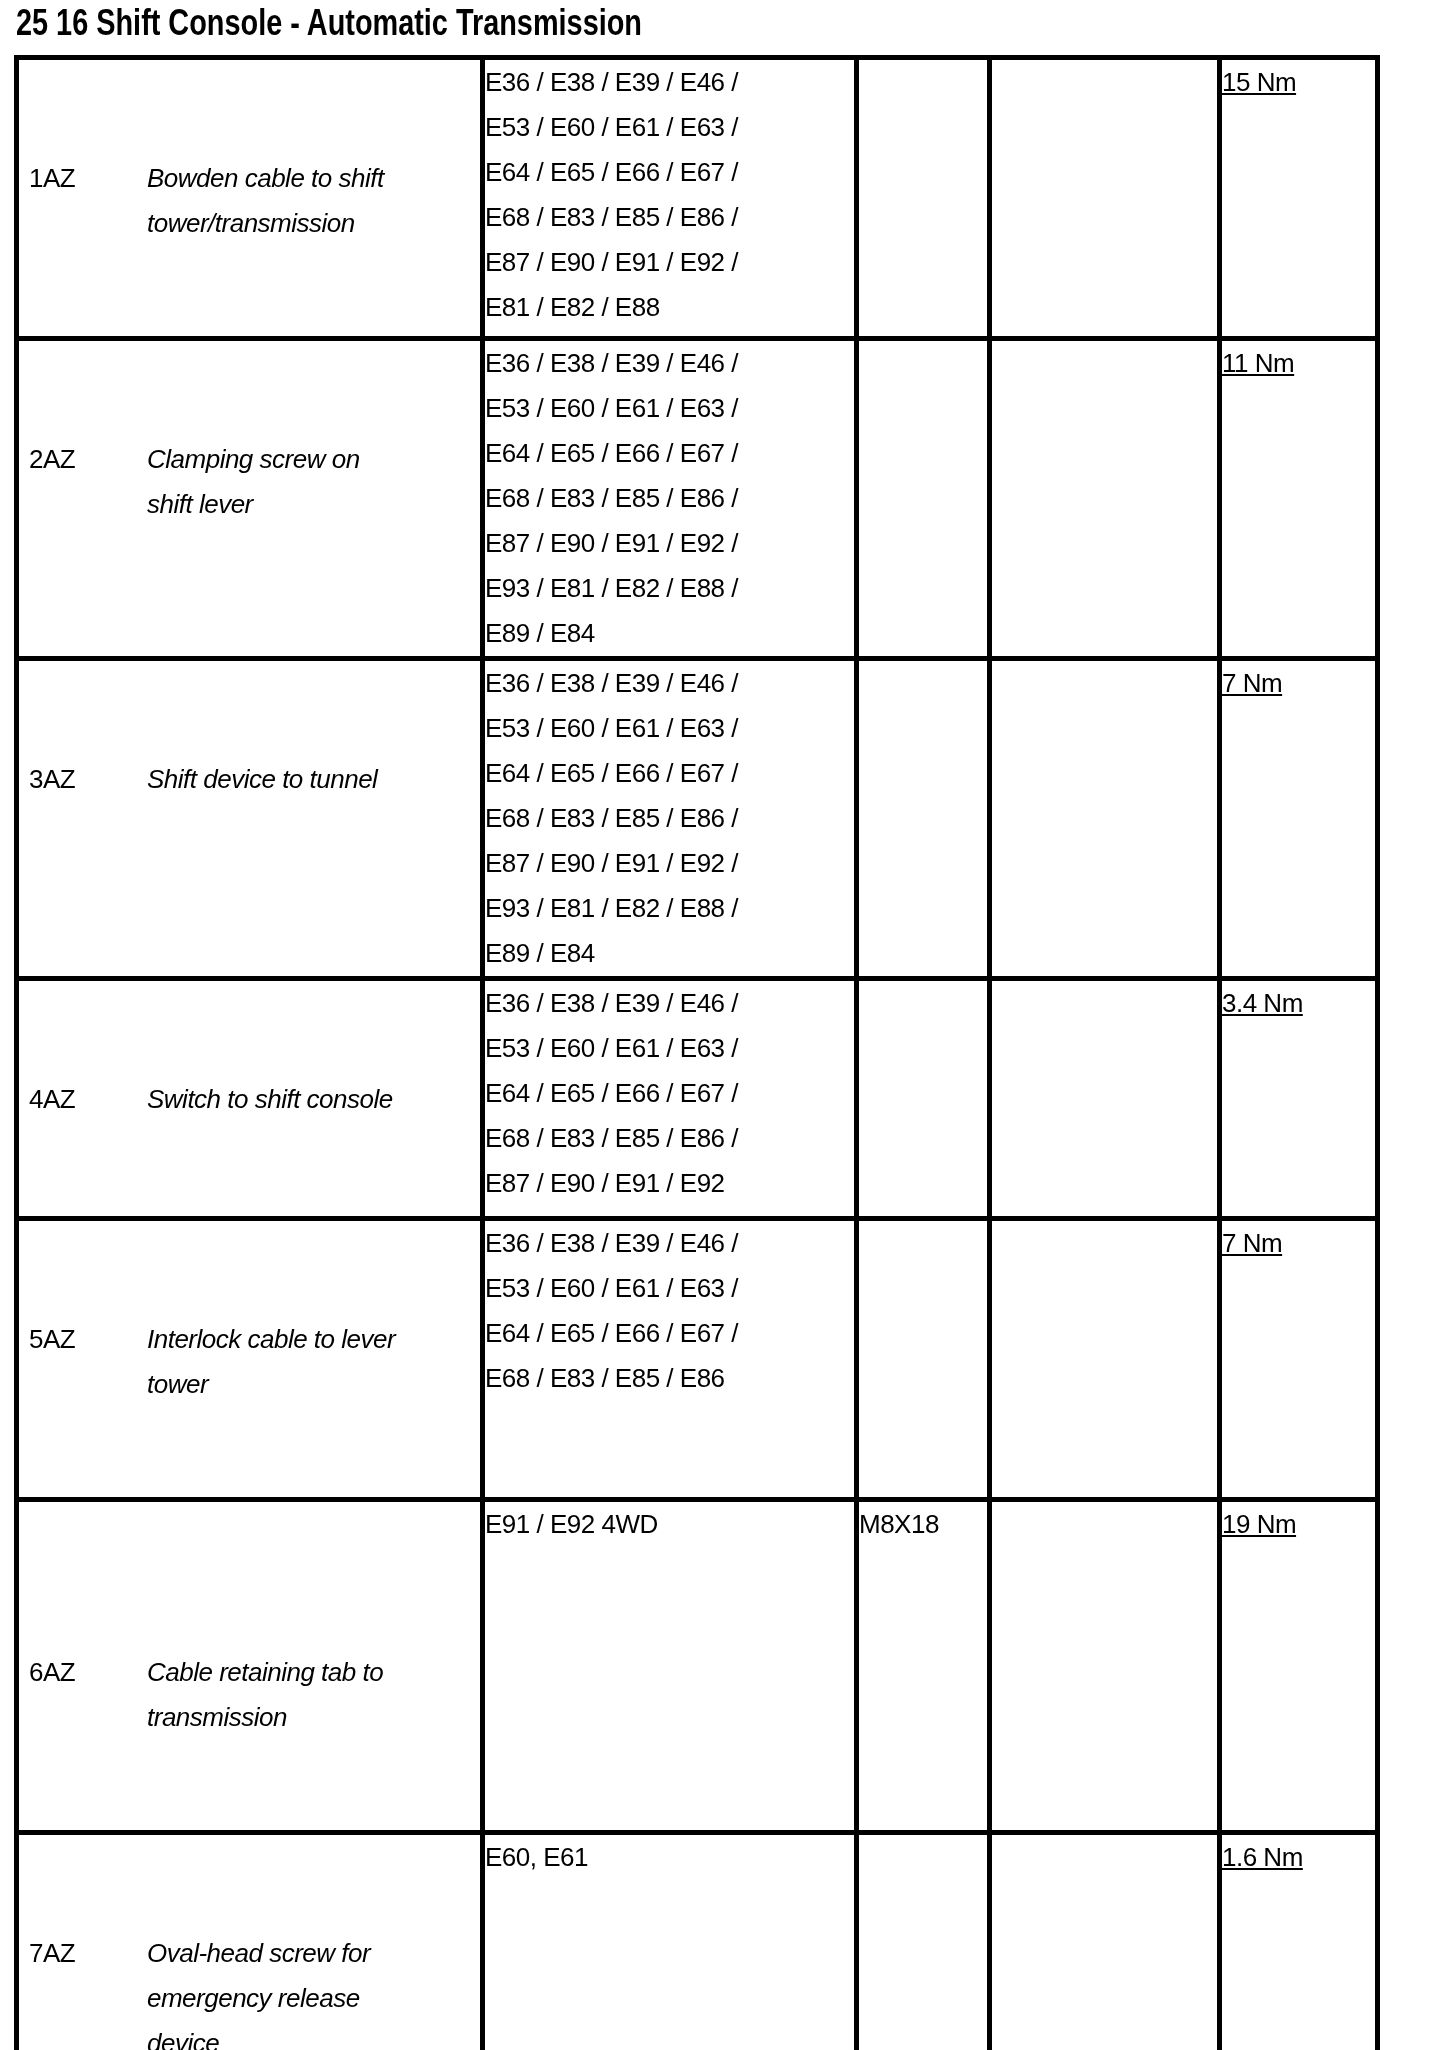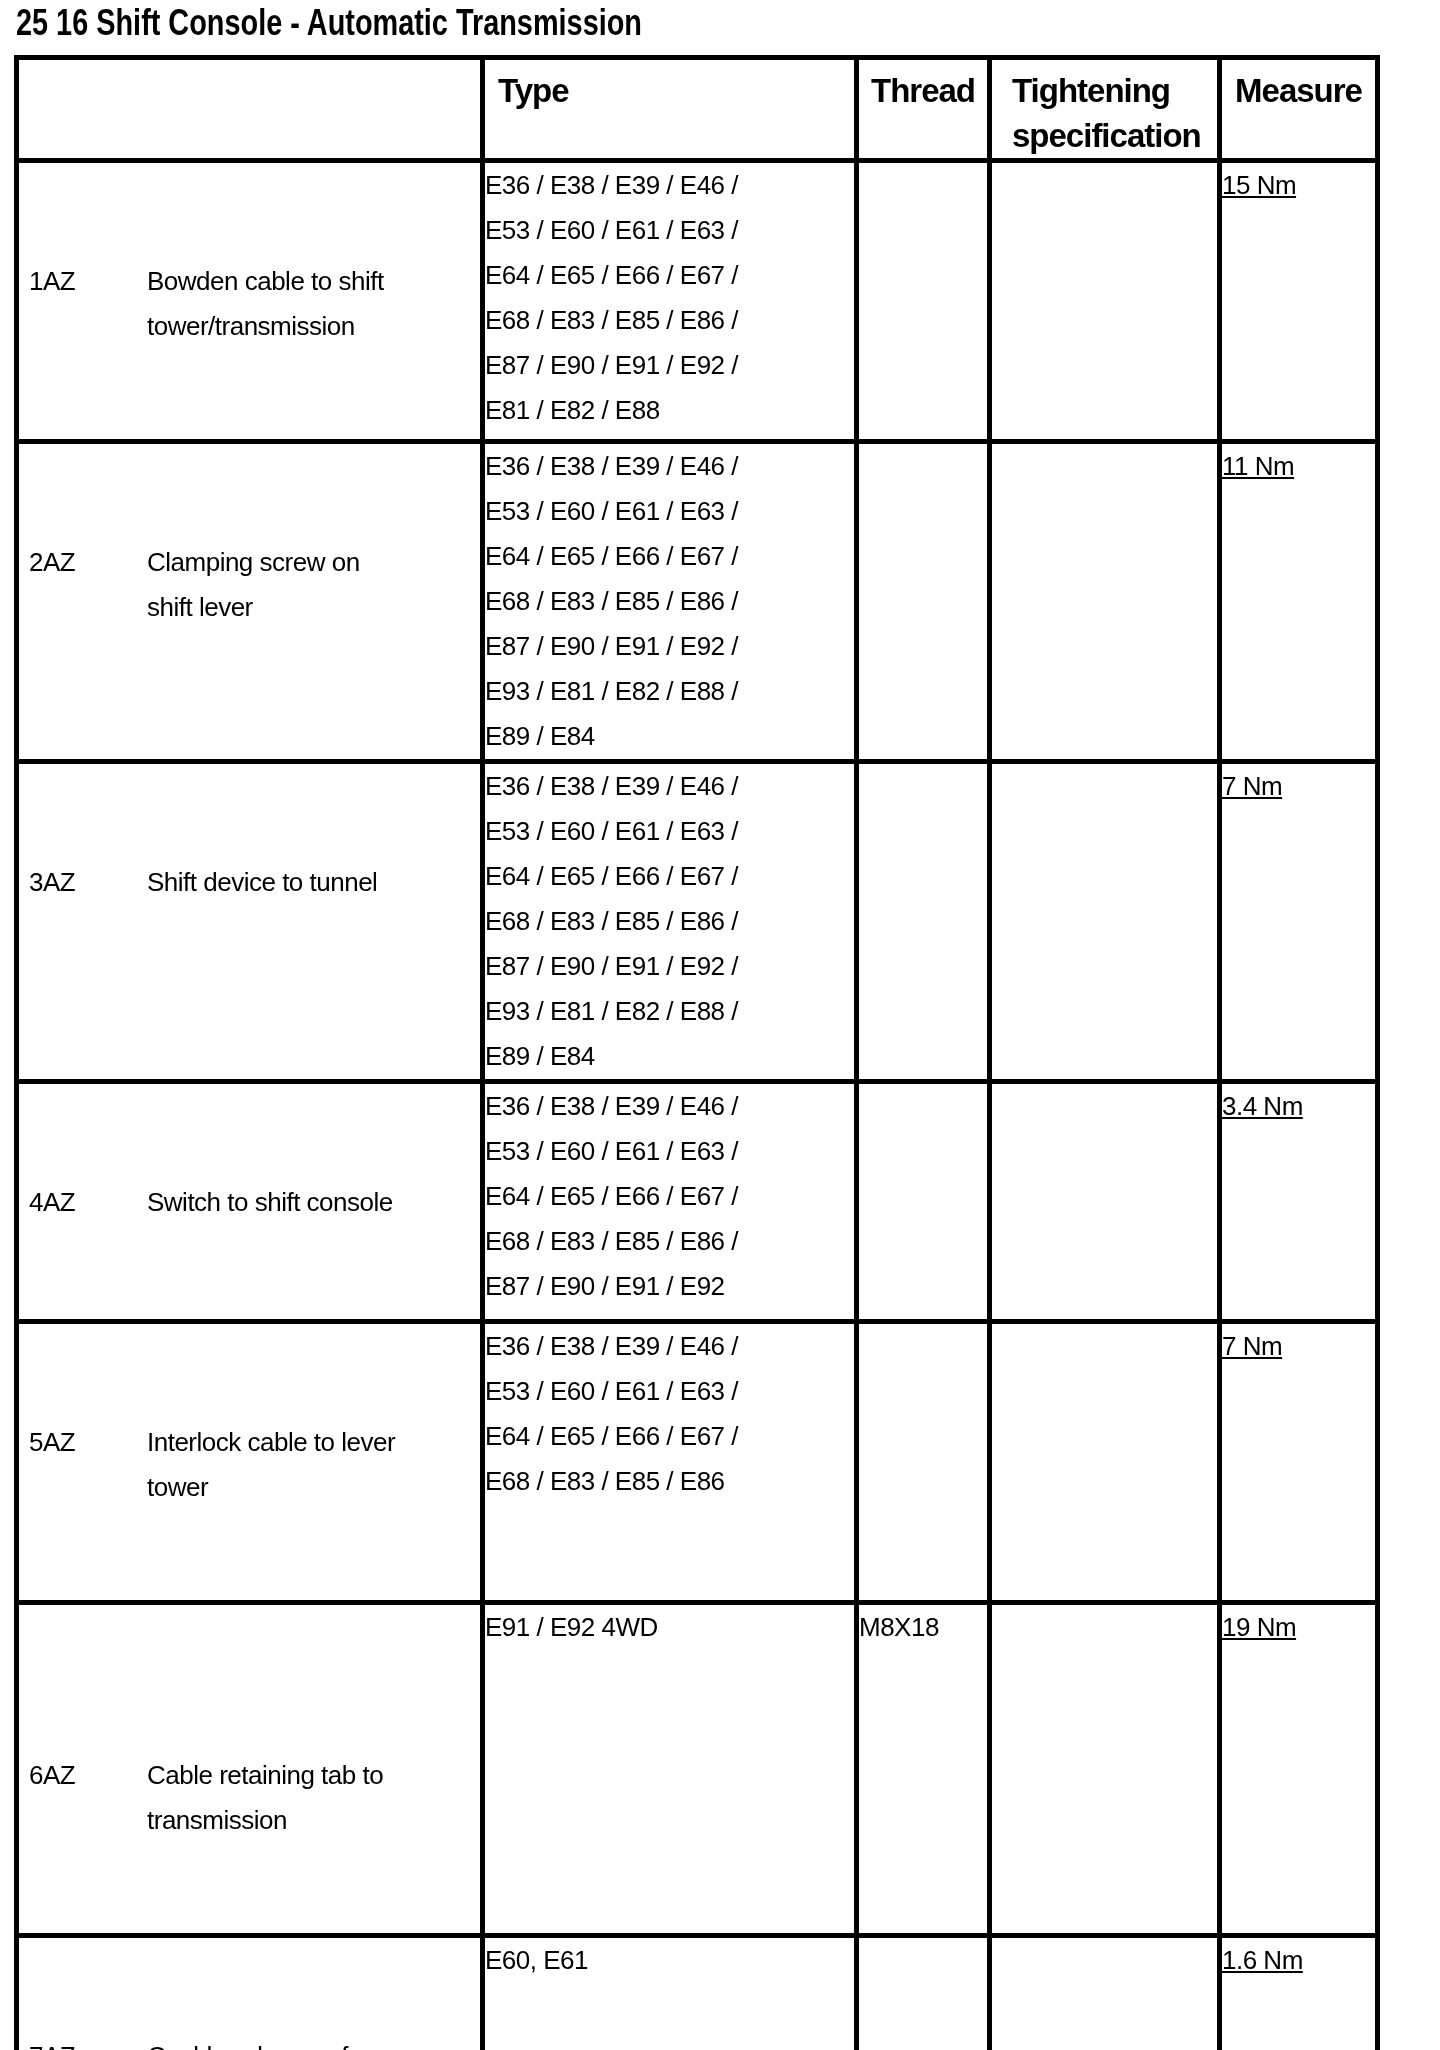--- a/index.html
+++ b/index.html
@@ -68,45 +68,38 @@
     padding-top: 58px;
   }
   .rid {
     flex: 0 0 118px;
     width: 118px;
     white-space: pre;
   }
   .rdesc {
     flex: 1 1 auto;
     white-space: pre;
+    font-style: italic;
   }
 </style>
 </head>
 <body>
 
 <div class="page-title">25 16 Shift Console - Automatic Transmission</div>
 
 <table class="spec-table">
   <colgroup>
     <col style="width:466px">
     <col style="width:374px">
     <col style="width:133px">
     <col style="width:230px">
     <col style="width:158px">
   </colgroup>
 
   <tbody>
-      <tr class="hdr" style="height:97px">
-    <td class="h-item"></td>
-    <td class="h-type">Type</td>
-    <td class="h-thread">Thread</td>
-    <td class="h-tightening">Tightening
-specification</td>
-    <td class="h-measure">Measure</td>
-  </tr>
 
   <tr style="height:280px">
     <td class="c-item">
       <div class="itemwrap">
         <span class="rid">1AZ</span>
         <div class="rdesc">Bowden cable to shift
 tower/transmission</div>
       </div>
     </td>
     <td class="c-type">E36 / E38 / E39 / E46 /

